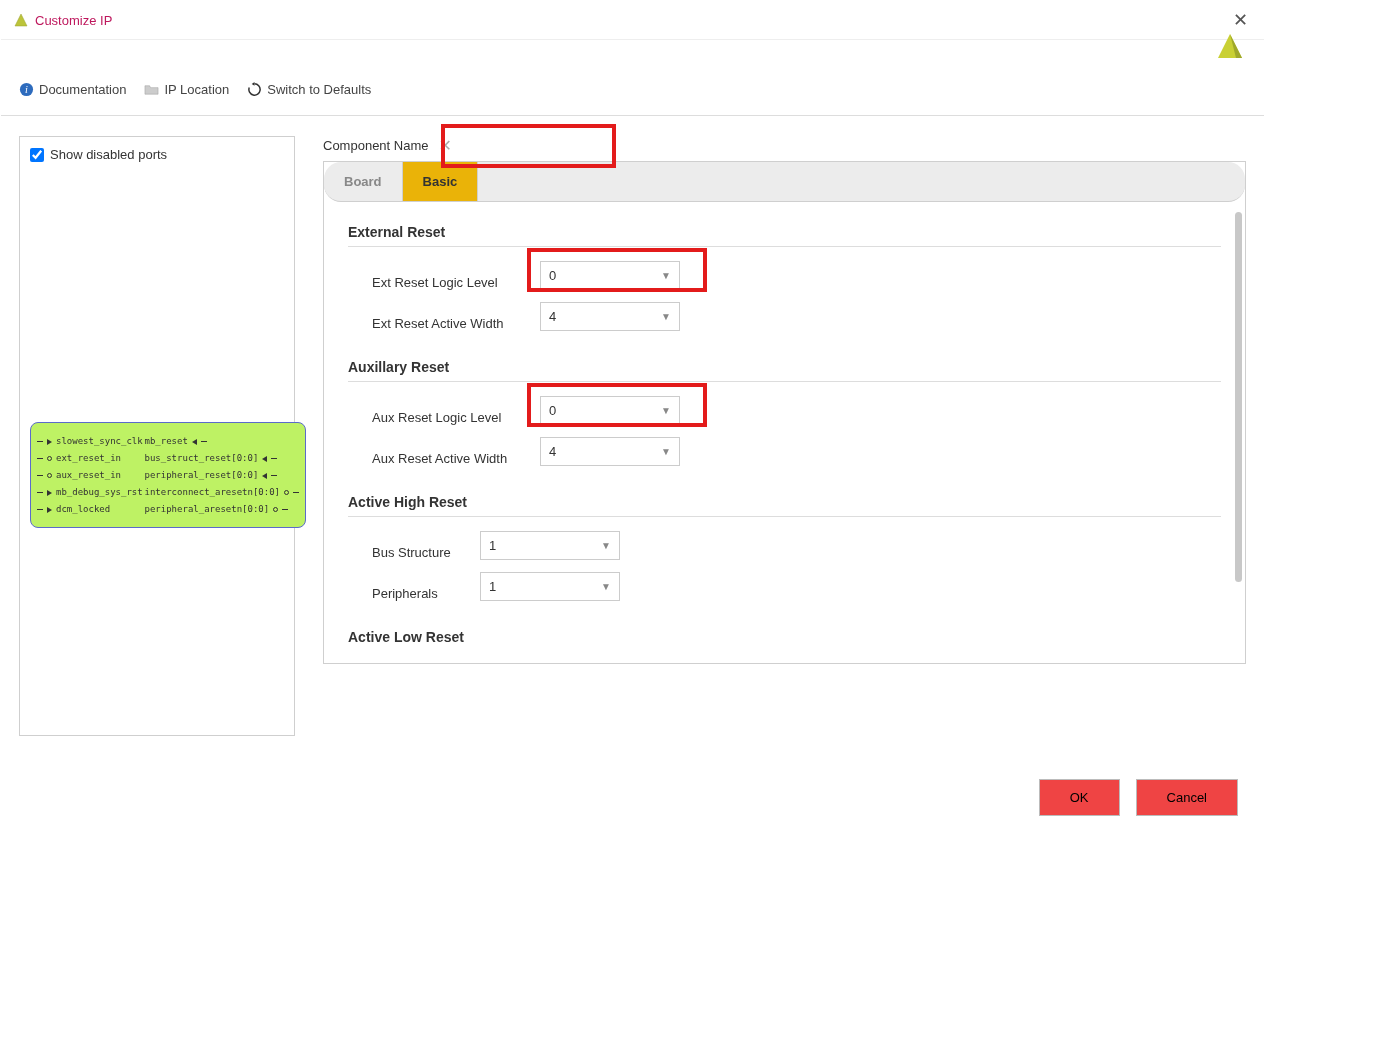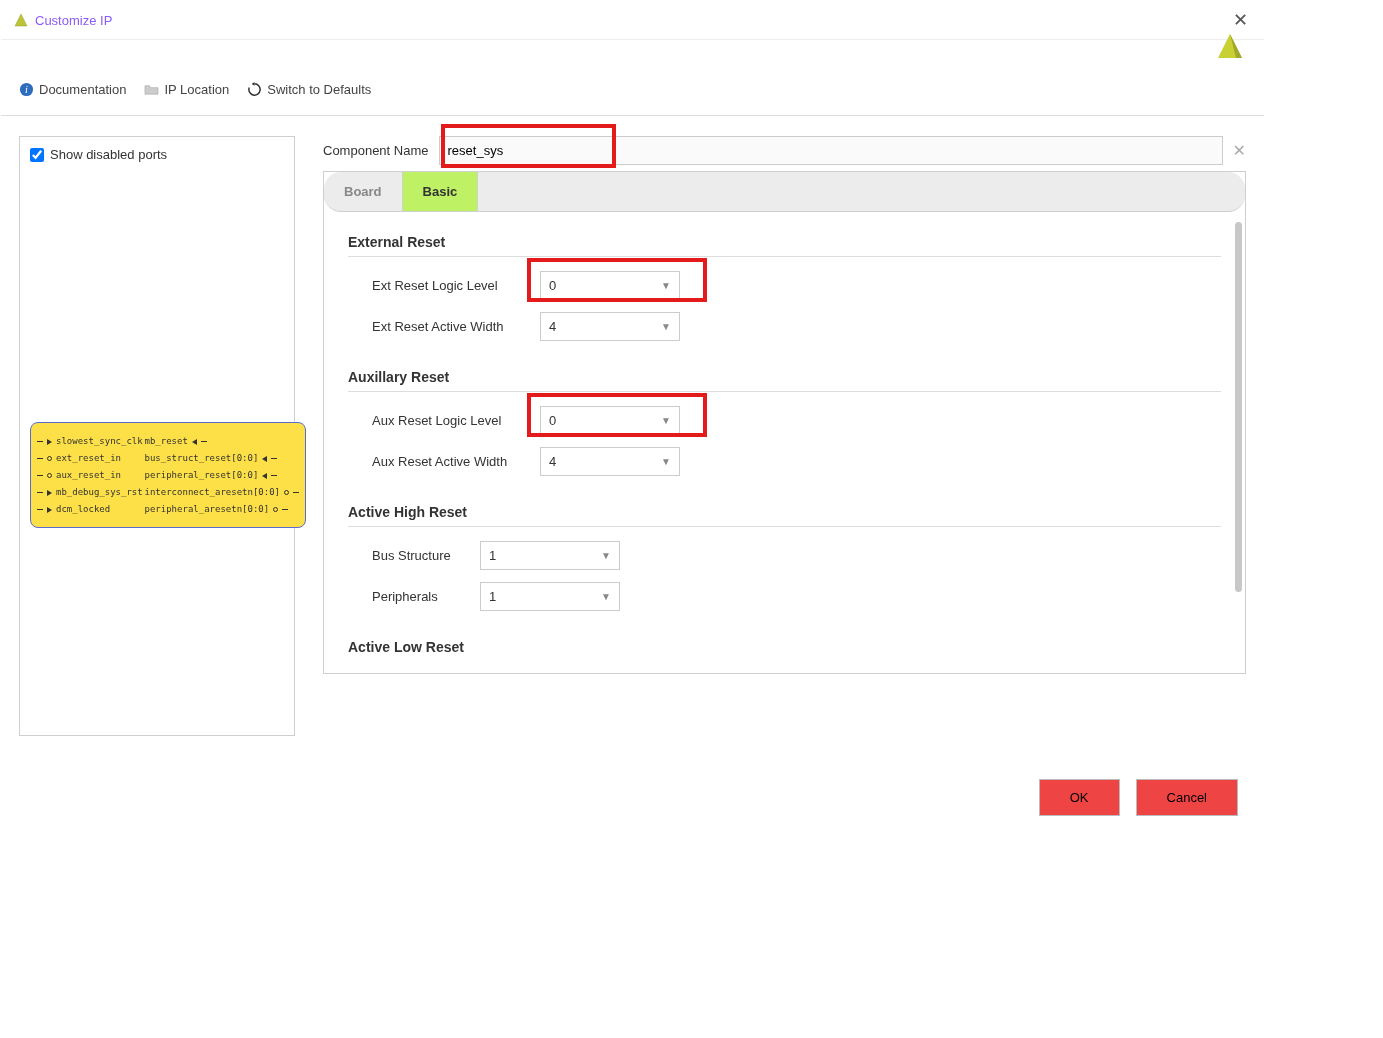--- a/index.html
+++ b/index.html
@@ -1,57 +1,57 @@
 <!DOCTYPE html>
 <html><head>
   <meta charset="utf-8">
   <style>
     * { box-sizing: border-box; margin: 0; padding: 0; }
     body { font-family: Arial, Helvetica, sans-serif; font-size: 13px; color: #333; background: #fff; width: 1383px; }
     .window { width: 1265px; height: 940px; background: #fff; border: 1px solid #fff; }
     .titlebar { display: flex; align-items: center; padding: 8px 12px; border-bottom: 1px solid #eee; }
     .titlebar .logo { width: 16px; height: 16px; margin-right: 6px; }
-    .titlebar .title { color: #8b5cf6; font-size: 13px; flex: 1; }
+    .titlebar .title { color: #be185d; font-size: 13px; flex: 1; }
     .titlebar .close { font-size: 18px; color: #555; cursor: pointer; padding: 0 4px; }
     .header { padding: 20px 18px 14px 18px; }
     .header .page-title { font-size: 20px; font-weight: bold; color: #222; }
     .header .header-logo { float: right; width: 32px; height: 32px; margin-top: -30px; }
     .toolbar { padding: 8px 18px 18px 18px; border-bottom: 1px solid #ddd; display: flex; gap: 18px; }
     .toolbar .tool { display: flex; align-items: center; gap: 5px; color: #444; cursor: pointer; }
     .toolbar .tool .icon { width: 15px; height: 15px; display: inline-flex; align-items: center; justify-content: center; }
     .main { display: flex; padding: 20px 18px 10px 18px; gap: 28px; }
     .preview { width: 276px; height: 600px; border: 1px solid #cfcfcf; padding: 10px; }
     .preview .checkrow { display: flex; align-items: center; gap: 6px; margin-bottom: 14px; }
     .preview .checkrow input { width: 14px; height: 14px; }
-    .ip-symbol { margin: 260px auto 0 auto; width: 276px; height: 106px; border: 1px solid #5b6bcb; border-radius: 8px; background: #fde047; padding: 10px 6px; display: flex; justify-content: space-between; font-family: monospace; font-size: 9px; line-height: 1.9; }
+    .ip-symbol { margin: 260px auto 0 auto; width: 276px; height: 106px; border: 1px solid #5b6bcb; border-radius: 8px; background: #bef264; padding: 10px 6px; display: flex; justify-content: space-between; font-family: monospace; font-size: 9px; line-height: 1.9; }
     .ip-symbol .col { display: flex; flex-direction: column; }
     .ip-symbol .col.right { text-align: right; }
     .port { display: flex; align-items: center; gap: 4px; }
     .port.r { justify-content: flex-start; }
     .tri { width:0; height:0; border-top:3px solid transparent; border-bottom:3px solid transparent; }
     .tri.in { border-left: 5px solid #333; }
     .tri.out { border-right: 5px solid #333; }
     .pin { width: 6px; height: 1px; background: #333; }
     .dot { width: 5px; height: 5px; border-radius: 50%; border: 1px solid #333; }
     .config { flex: 1; }
     .comp-name-row { display: flex; align-items: center; gap: 10px; margin-bottom: 6px; }
     .comp-name-row .lbl { white-space: nowrap; }
     .comp-name-input { flex: 1; border: 1px solid #ccc; background: #fafafa; padding: 6px 8px; font-size: 13px; }
     .comp-name-row .clear { color: #aaa; font-size: 16px; cursor: pointer; }
     .hl-box { position: absolute; border: 4px solid #e31b1b; pointer-events: none; }
     .tabs-frame { border: 1px solid #cfcfcf; }
     .tabs { display: flex; background: #ececec; border-bottom: 1px solid #cfcfcf; border-radius: 17px; }
     .tab { padding: 12px 20px; color: #888; font-weight: bold; cursor: pointer; }
-    .tab.active { background: #bef264; color: #333; border-right: 1px solid #cfcfcf; }
+    .tab.active { background: #eab308; color: #333; border-right: 1px solid #cfcfcf; }
     .tab-board { border-right: 1px solid #cfcfcf; }
     .tab-body { padding: 22px 24px 12px 24px; max-height: 506px; overflow-y: auto; position: relative; }
     .group { margin-bottom: 28px; }
     .group h4 { font-size: 14px; font-weight: bold; margin-bottom: 6px; }
     .group hr { border: none; border-top: 1px solid #ddd; margin-bottom: 14px; }
-    .field { display: flex; align-items: center; gap: 8px; margin: 6px 0 12px 24px; }
+    .field { display: flex; align-items: flex-end; gap: 8px; margin: 6px 0 12px 24px; }
     .field .flabel { width: 160px; }
     .select { width: 140px; border: 1px solid #ccc; padding: 6px 8px; background: #fff; display: flex; align-items: center; justify-content: space-between; cursor: pointer; }
     .select .chev { color: #888; font-size: 10px; }
     .scrollbar-track { position:absolute; right:2px; top:10px; width:8px; height:400px; background:transparent; }
     .scrollbar-thumb { width:7px; height:370px; background:#c8c8c8; border-radius:4px; }
     .buttons { display: flex; justify-content: flex-end; gap: 16px; padding: 22px 26px 10px 18px; }
     .btn { border: 1px solid #bbb; background: #ef4444; padding: 10px 30px; cursor: pointer; font-size: 13px; margin-top: 11px; }
   </style>
 </head>
 <body>
@@ -167,21 +167,20 @@
               <span class="dot"></span>
               <span class="pin"></span>
             </div>
         </div>
       </div>
     </div>
 
     <div class="config">
       <div class="comp-name-row" style="position:relative;">
         <span class="lbl">Component Name</span>
-        <input class="comp-name-input" value="reset_sys" style="">
         <span class="clear">✕</span>
         <div class="hl-box" style="left:118px; top:-12px; width:175px; height:44px;"></div>
       </div>
 
       <div class="tabs-frame">
         <div class="tabs">
           <div class="tab tab-board">Board</div>
           <div class="tab active">Basic</div>
         </div>
         <div class="tab-body" style="position:relative;">

